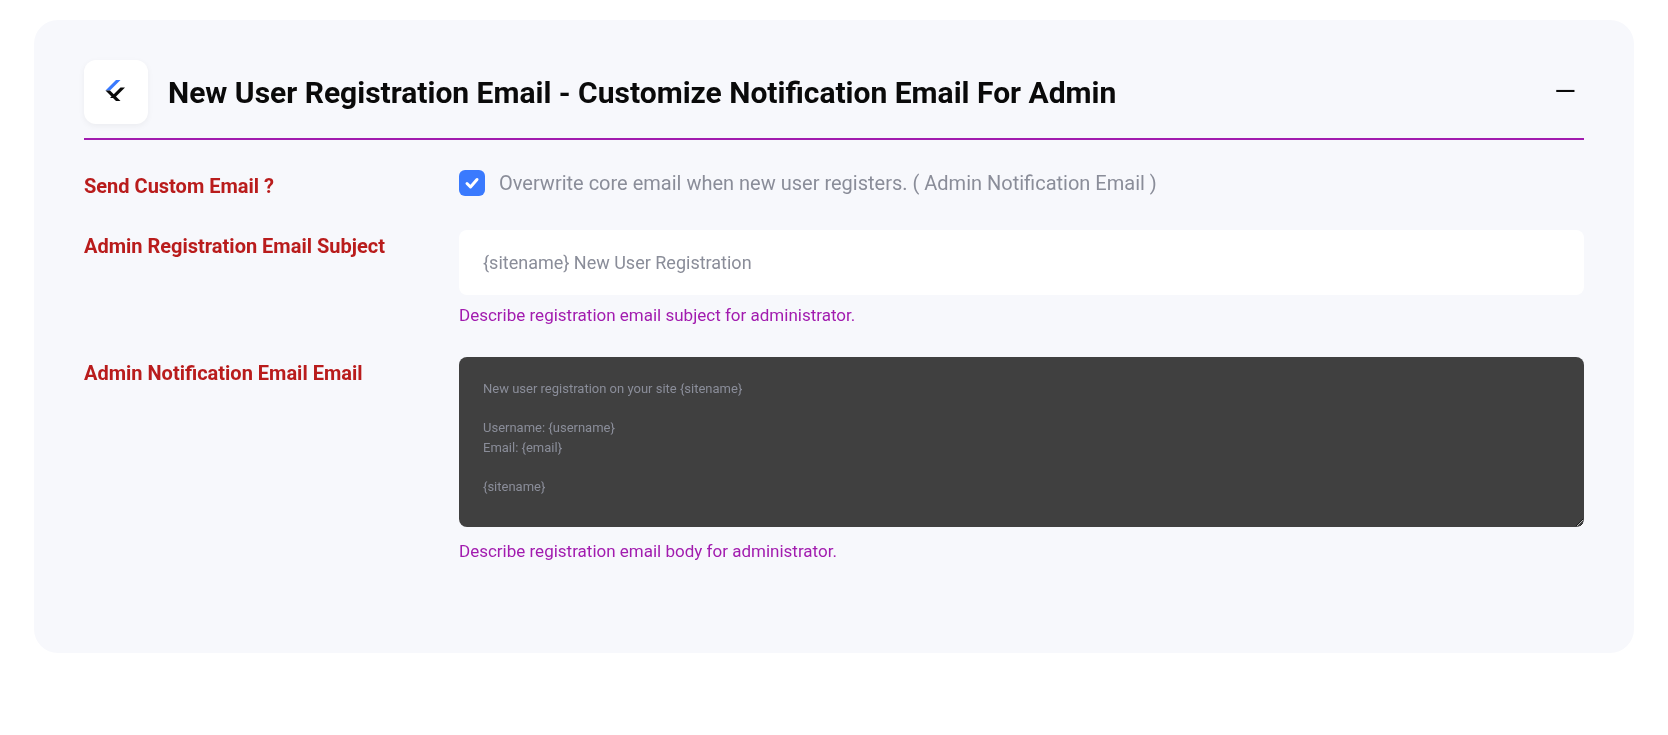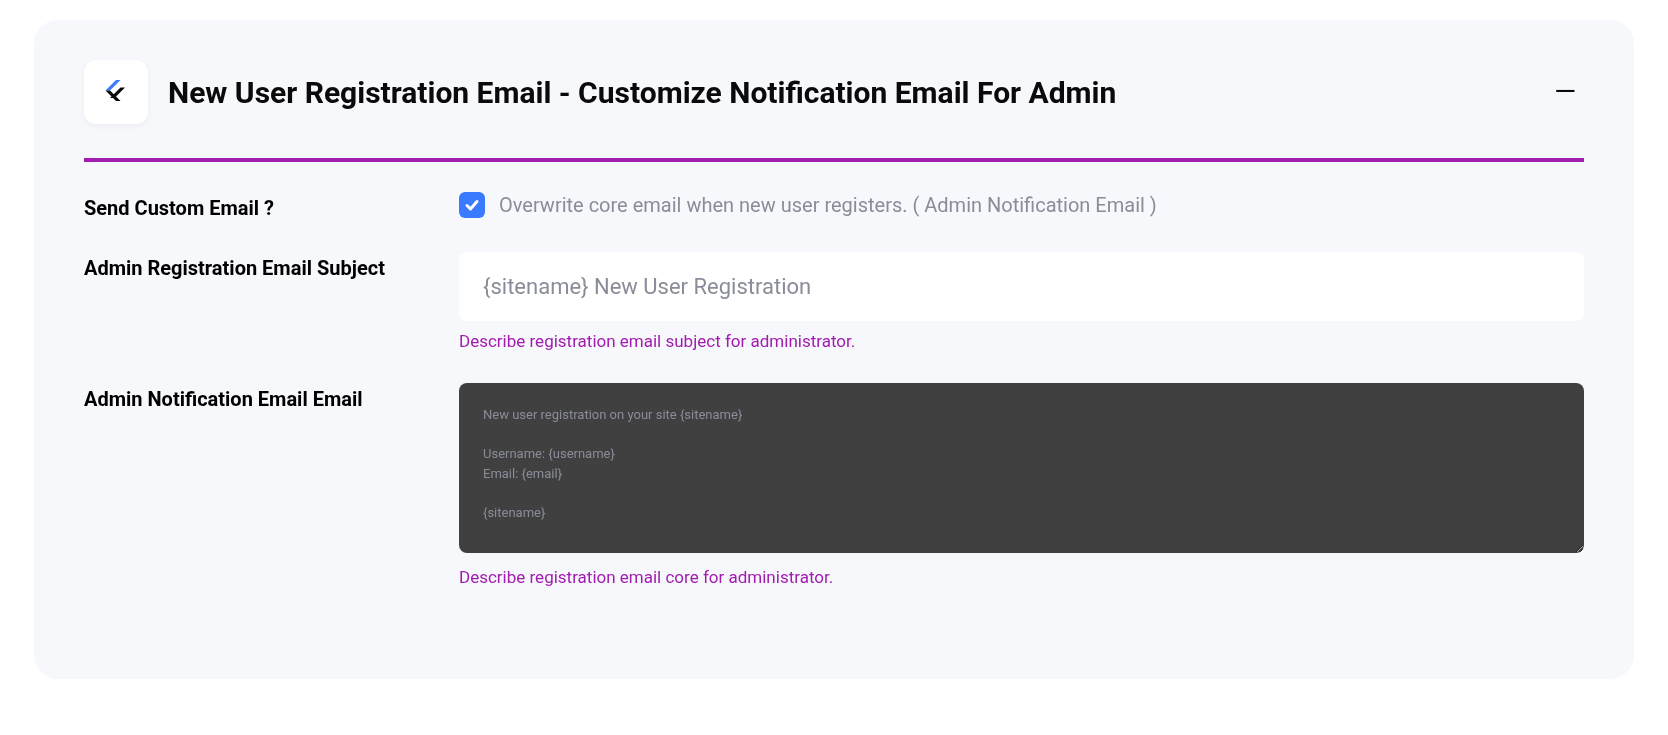--- a/index.html
+++ b/index.html
@@ -16,22 +16,22 @@
     background: #f7f8fc;
     border-radius: 24px;
     padding: 40px 50px 60px 50px;
     max-width: 1600px;
     margin: 0 auto;
   }
   .header {
     display: flex;
     align-items: center;
     justify-content: space-between;
-    padding-bottom: 34px;
-    border-bottom: 4px solid #a21caf;
+    padding-bottom: 14px;
+    border-bottom: 2px solid #a21caf;
     margin-bottom: 30px;
   }
   .header-left {
     display: flex;
     align-items: center;
     gap: 20px;
   }
   .logo-box {
     width: 64px;
     height: 64px;
@@ -62,21 +62,21 @@
   .form-row {
     display: flex;
     align-items: flex-start;
     margin-bottom: 32px;
   }
   .form-label {
     width: 375px;
     flex-shrink: 0;
     font-size: 20px;
     font-weight: 700;
-    color: #000000;
+    color: #b91c1c;
     padding-top: 4px;
   }
   .form-control {
     flex: 1;
   }
   .checkbox-row {
     display: flex;
     align-items: center;
     gap: 14px;
   }
@@ -102,21 +102,21 @@
   .checkbox-label {
     font-size: 20px;
     color: #8a8d99;
   }
   .text-input {
     width: 100%;
     background: #ffffff;
     border: none;
     border-radius: 8px;
     padding: 22px 24px;
-    font-size: 22px;
+    font-size: 18px;
     color: #8a8d99;
     font-family: inherit;
     outline: none;
   }
   .helper-text {
     font-size: 17px;
     color: #a21caf;
     margin-top: 10px;
   }
   .textarea {
@@ -181,17 +181,17 @@
 
   <div class="form-row">
     <div class="form-label">Admin Notification Email Email</div>
     <div class="form-control">
       <textarea class="textarea" style="">New user registration on your site {sitename}
 
 Username: {username}
 Email: {email}
 
 {sitename}</textarea>
-      <div class="helper-text">Describe registration email core for administrator.</div>
+      <div class="helper-text">Describe registration email body for administrator.</div>
     </div>
   </div>
 
 </div>
 
 </body></html>

